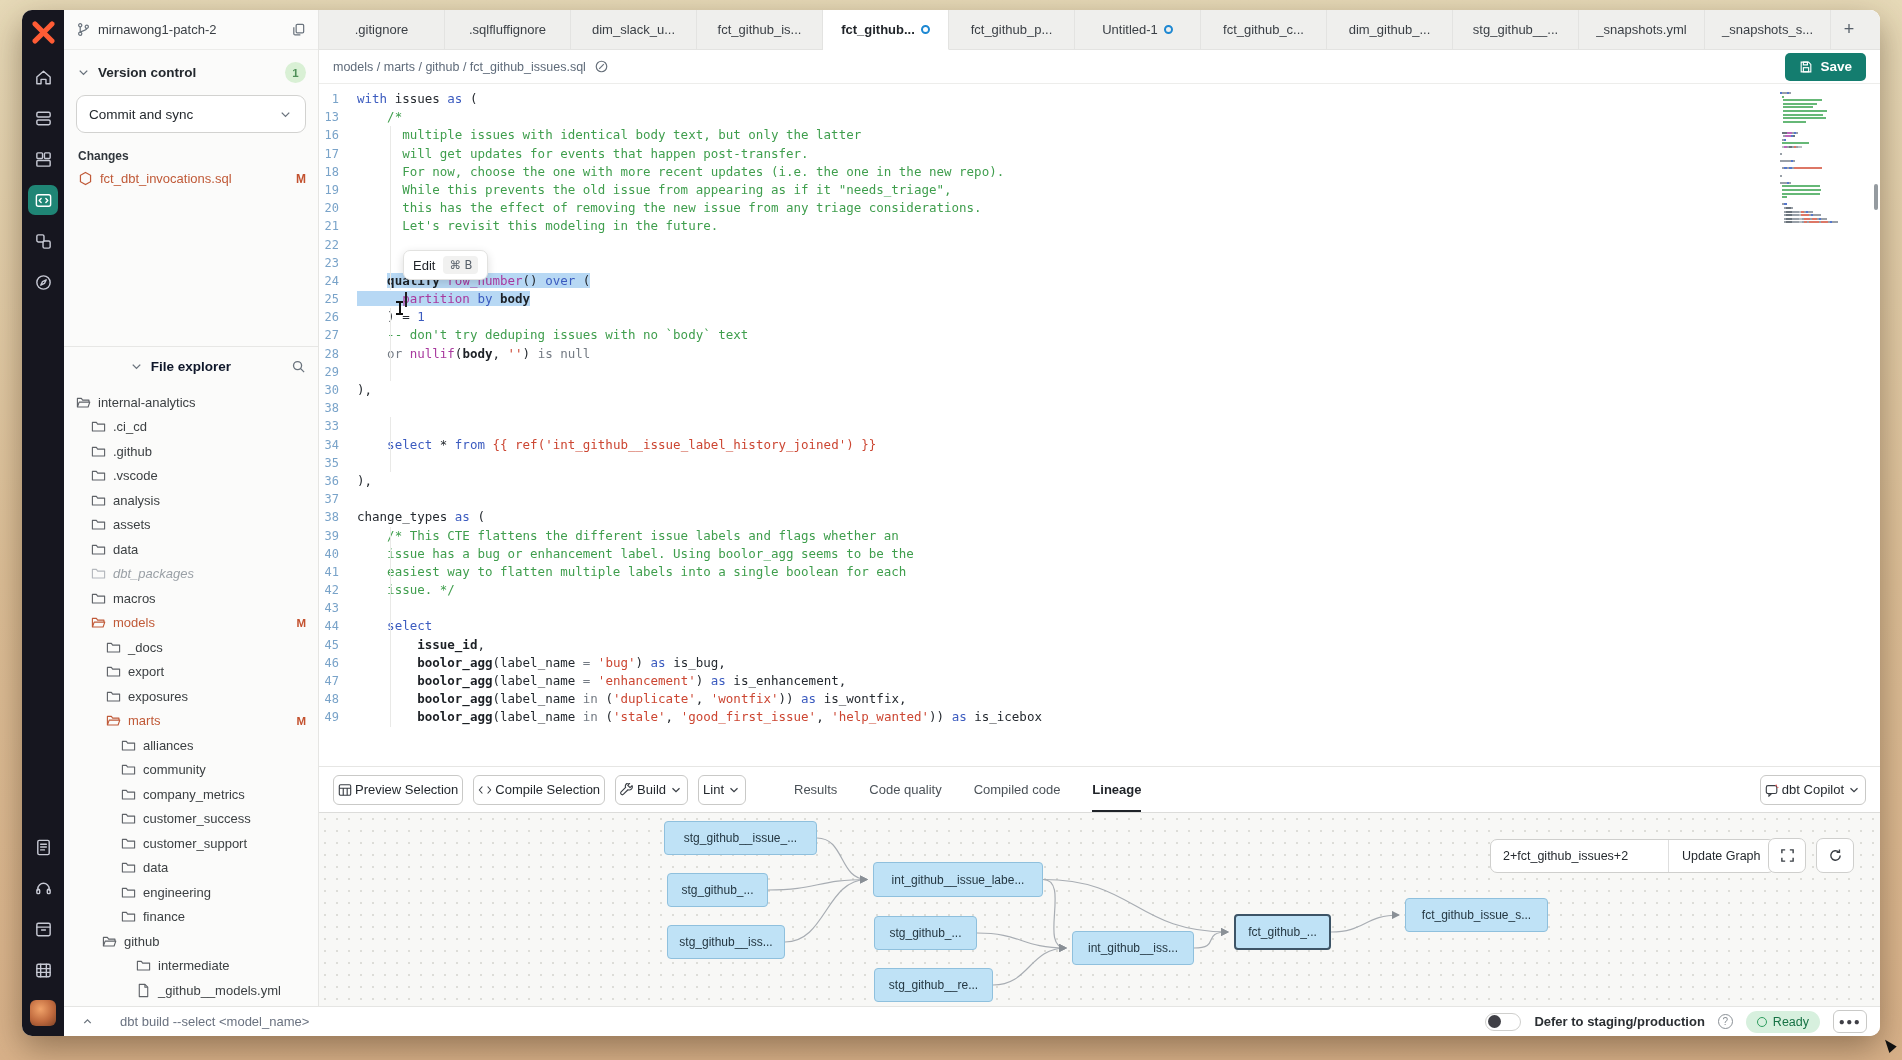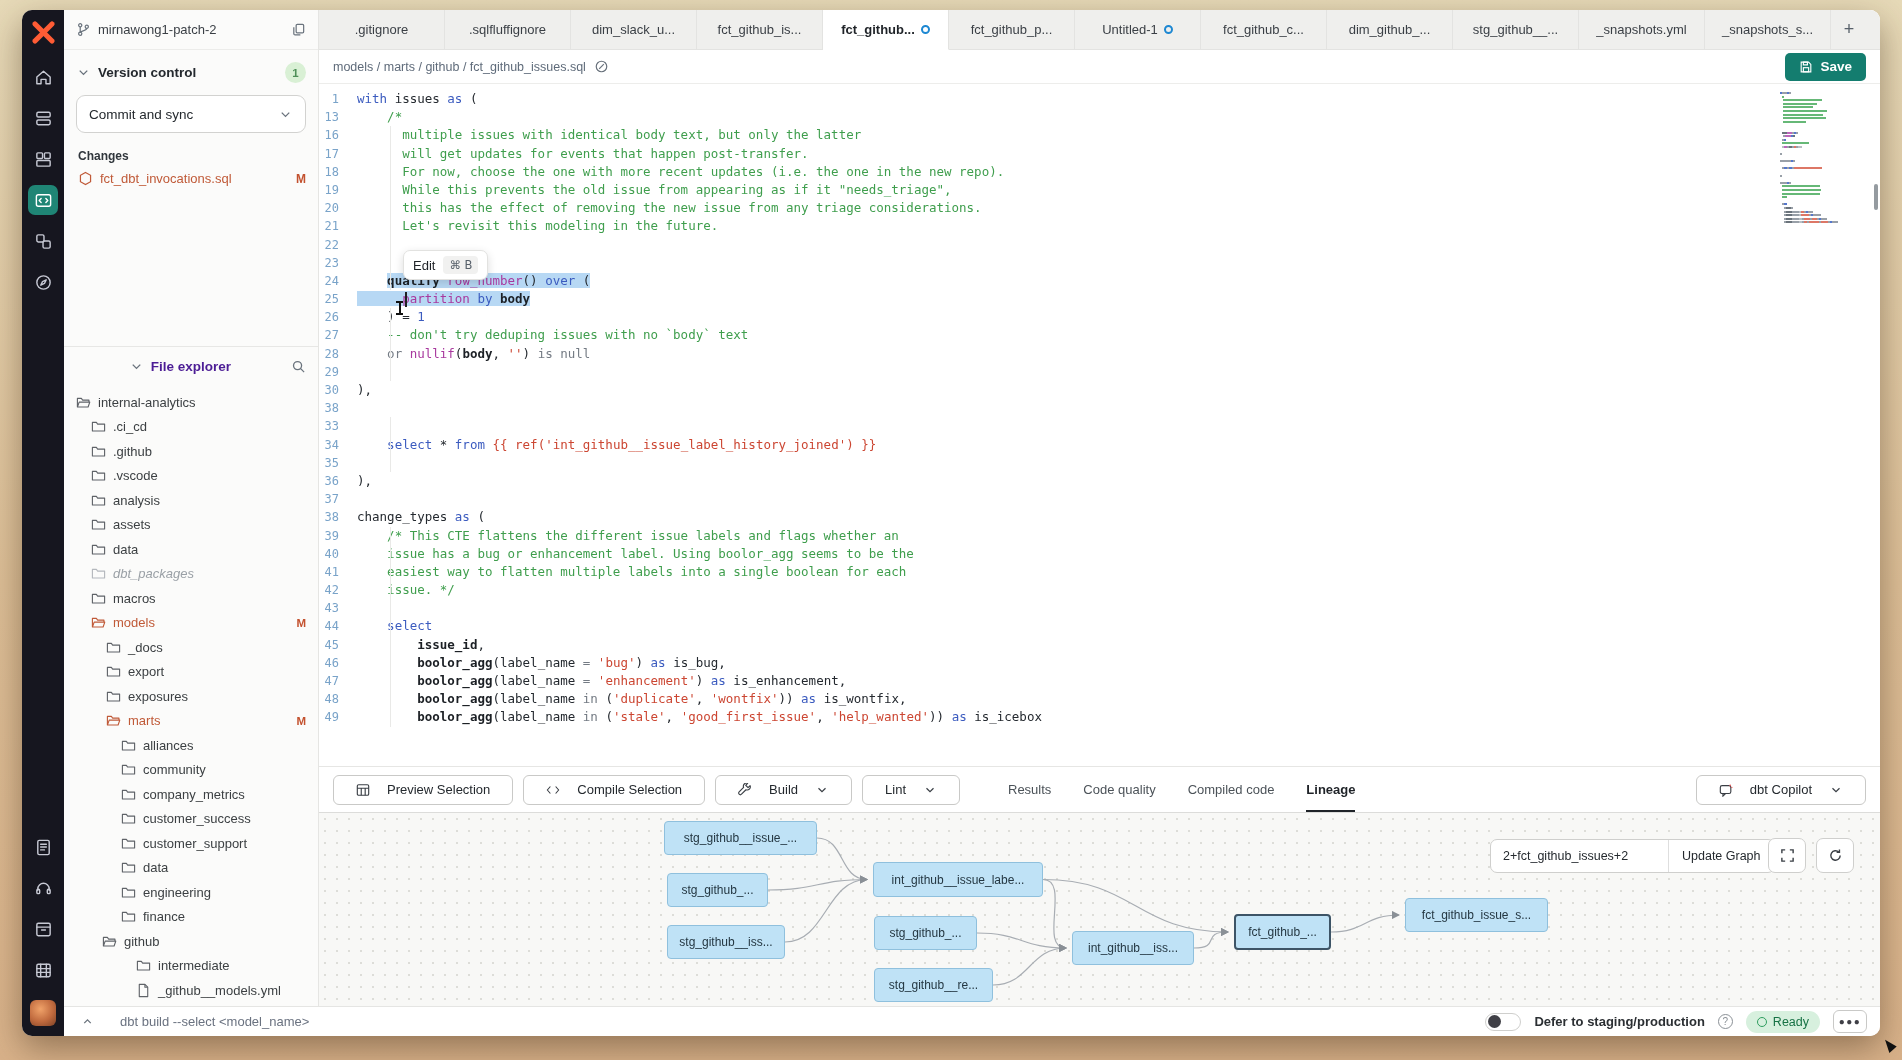--- a/index.html
+++ b/index.html
@@ -23,21 +23,21 @@
   .icn14 { width:15px; height:15px; color:#6a737d; flex:none; }
   .icn14 svg { width:100%; height:100%; }
   .section-head { display:flex; align-items:center; gap:7px; padding:12px 12px 6px; font-size:13.5px; font-weight:bold; color:#24292e; }
   .badge-green { margin-left:auto; width:21px; height:21px; border-radius:50%; background:#d9f0d5; color:#4e8f57; font-size:11.5px; display:flex; align-items:center; justify-content:center; font-weight:bold; }
   .commit-dd { margin:6px 12px 0; height:38px; border:1px solid #d2d2d0; border-radius:9px; background:#fff; display:flex; align-items:center; padding:0 12px; font-size:13.5px; color:#24292e; cursor:pointer; }
   .commit-dd .chev { margin-left:auto; }
   .changes-label { padding:16px 14px 4px; font-size:12px; font-weight:bold; color:#30363c; }
   .change-item { display:flex; align-items:center; gap:7px; padding:4px 12px 4px 14px; font-size:13px; color:#c05a38; cursor:pointer; }
   .change-item .m { margin-left:auto; color:#c3512e; font-weight:bold; font-size:12px; }
   .fe-block { position:absolute; top:336px; left:0; right:0; bottom:0; border-top:1px solid #e7e7e5; overflow:hidden; }
-  .fe-head { display:flex; align-items:center; gap:7px; padding:12px 12px 8px; font-size:13.5px; font-weight:bold; color:#4c1d95; }
+  .fe-head { display:flex; align-items:center; gap:7px; padding:12px 12px 8px; font-size:13.5px; font-weight:bold; color:#0f172a; }
   .fe-head .icn14 { margin-left:auto; }
   .tree { padding-top:8px; }
   .tree-row { height:24.5px; display:flex; align-items:center; gap:7px; font-size:13px; color:#3c4043; cursor:pointer; padding-right:12px; }
   .tree-row .ticon { width:15px; height:15px; flex:none; color:#5f6368; }
   .tree-row .ticon svg { width:100%; height:100%; }
   .tree-row.accent, .tree-row.accent .ticon { color:#c05a38; }
   .tree-row.muted { color:#9aa0a6; font-style:italic; }
   .tree-row.muted .ticon { color:#b4b8bd; }
   .tree-row .m { margin-left:auto; color:#c3512e; font-weight:bold; font-size:11.5px; }
 
@@ -71,21 +71,21 @@
   .ibeam { position:absolute; left:80px; top:217px; width:1.6px; height:14px; background:#111; z-index:7; }
   .ibeam::before, .ibeam::after { content:''; position:absolute; left:-2.6px; width:6.8px; height:1.6px; background:#111; }
   .ibeam::before { top:0; } .ibeam::after { bottom:0; }
   .minimap { position:absolute; top:8px; right:14px; width:86px; z-index:2; }
   .mm-row { height:2px; margin-bottom:1.6px; display:flex; }
   .mm-seg { height:2px; flex:none; }
   .vthumb { position:absolute; right:2px; top:100px; width:4px; height:26px; background:rgba(62,72,82,.55); border-radius:2px; z-index:3; }
 
   
   .paneltoolbar { height:46px; border-top:1px solid #e6e6e4; display:flex; align-items:center; padding:0 14px; gap:10px; flex:none; background:#fff; }
-  .tb-btn { height:30px; border:1px solid #c9c9c7; border-radius:6px; background:#fff; display:flex; align-items:center; gap:17px; padding:0 22px; font-size:13px; color:#24292e; cursor:pointer; font-family:inherit; }
+  .tb-btn { height:30px; border:1px solid #c9c9c7; border-radius:6px; background:#fff; display:flex; align-items:center; gap:3px; padding:0 4px; font-size:13px; color:#24292e; cursor:pointer; font-family:inherit; }
   .tb-btn svg { width:14px; height:14px; color:#3a3f45; }
   .panel-tabs { display:flex; gap:32px; margin-left:38px; align-self:stretch; align-items:center; }
   .ptab { font-size:13px; color:#4b5258; cursor:pointer; position:relative; height:100%; display:flex; align-items:center; }
   .ptab.active { color:#1f2328; font-weight:bold; }
   .ptab.active::after { content:''; position:absolute; left:0; right:0; bottom:0; height:2px; background:#1f2328; }
   .copilot { margin-left:auto; }
 
   
   .lineage { position:relative; height:194px; flex:none; border-top:1px solid #dcdcda; background-color:#f8f8f6; background-image:radial-gradient(#ddddd8 1px, transparent 1.2px); background-size:12px 12px; overflow:hidden; }
   .edges { position:absolute; left:0; top:0; }

